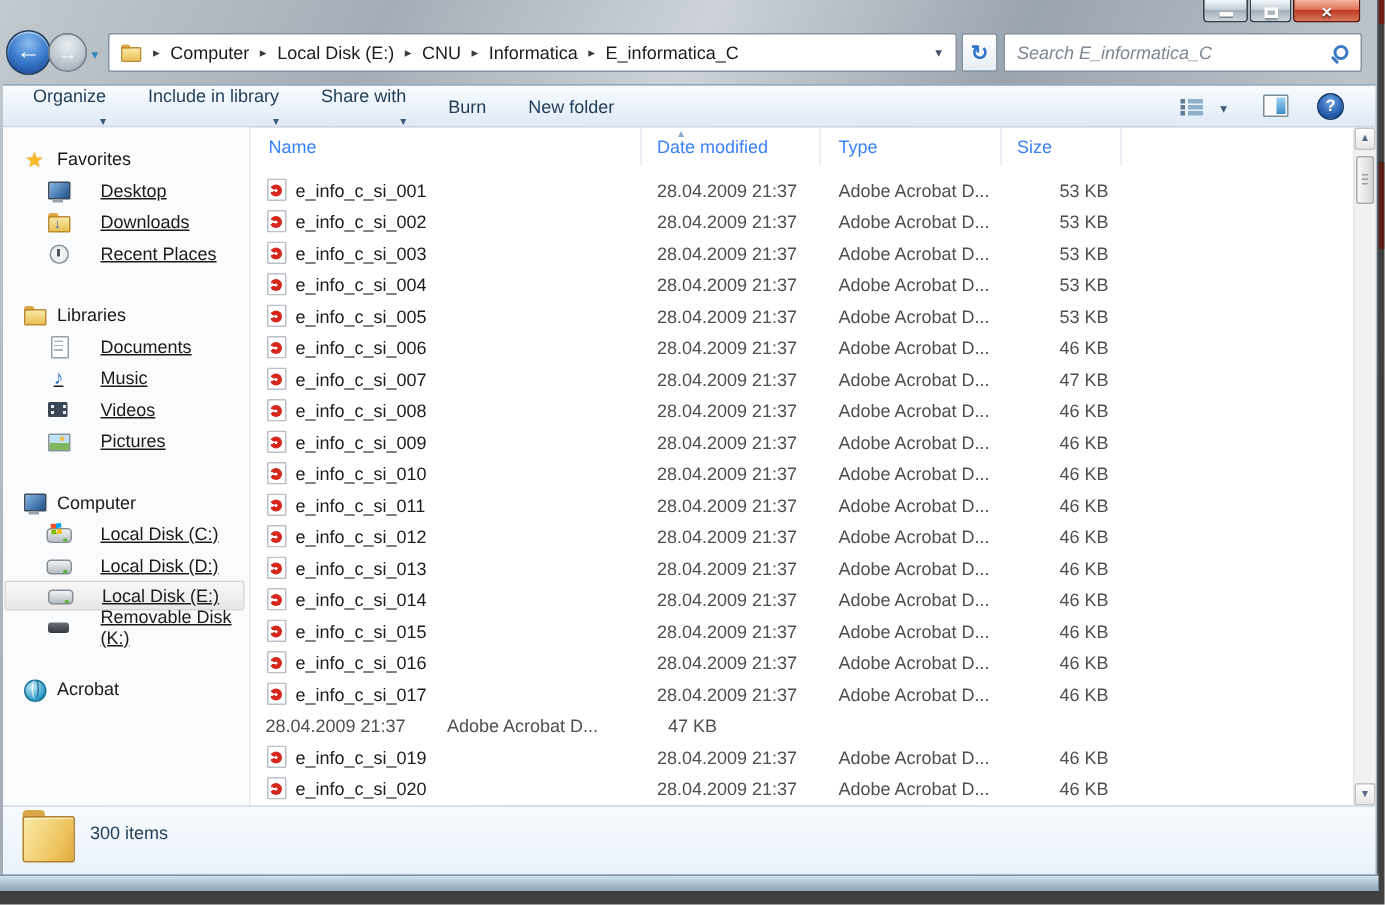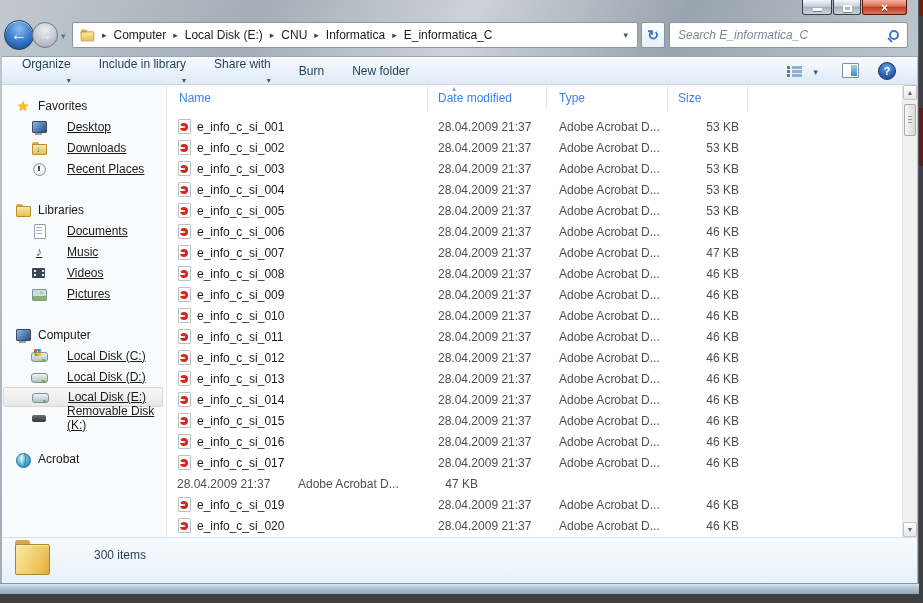--- a/index.html
+++ b/index.html
@@ -289,21 +289,21 @@
 .status-folder::before {
   content:""; position:absolute; left:0; top:-4px; width:15px; height:7px;
   background:#d9a748; border-radius:3px 3px 0 0;
 }
 .status-folder::after {
   content:""; position:absolute; left:0; top:0; width:33px; height:29px;
   background:linear-gradient(115deg,#fbeaa6,#eec35c 70%,#dfa93e);
   border:1px solid #b1842c; border-radius:2px;
   box-shadow:inset 0 1px 0 rgba(255,255,255,.6);
 }
-.status-text { position:absolute; left:58px; top:10px; color:#1e3c58;margin-left:34px; }
+.status-text { position:absolute; left:58px; top:10px; color:#1e3c58; }
 
 
 .bottom-frame {
   position:absolute; left:0; top:583px; width:919px; height:11px;
   background:linear-gradient(#d4e2ee,#a6bccd 55%,#8ea7ba);
   border-top:1px solid #7e95a9;
 }
 </style>
 </head>
 <body>

